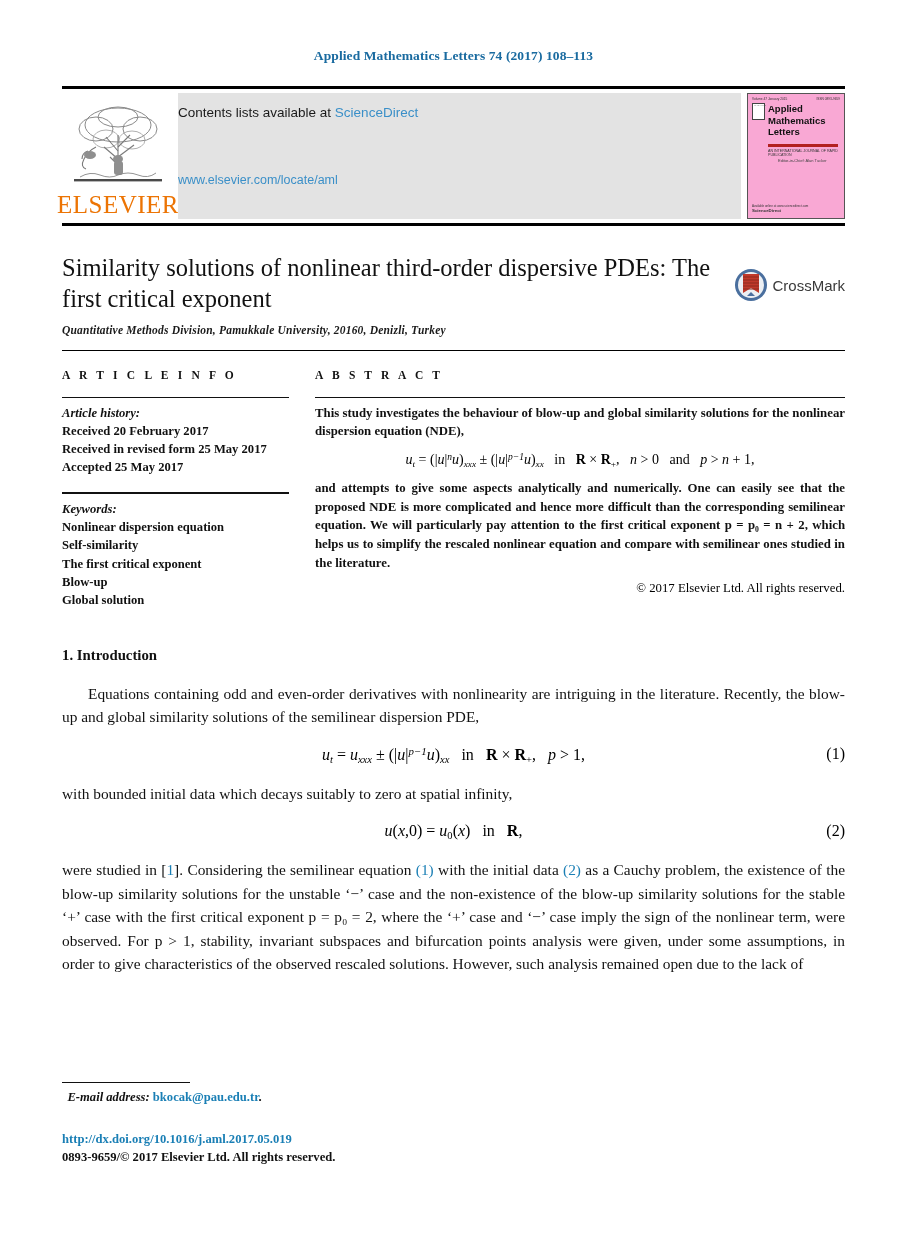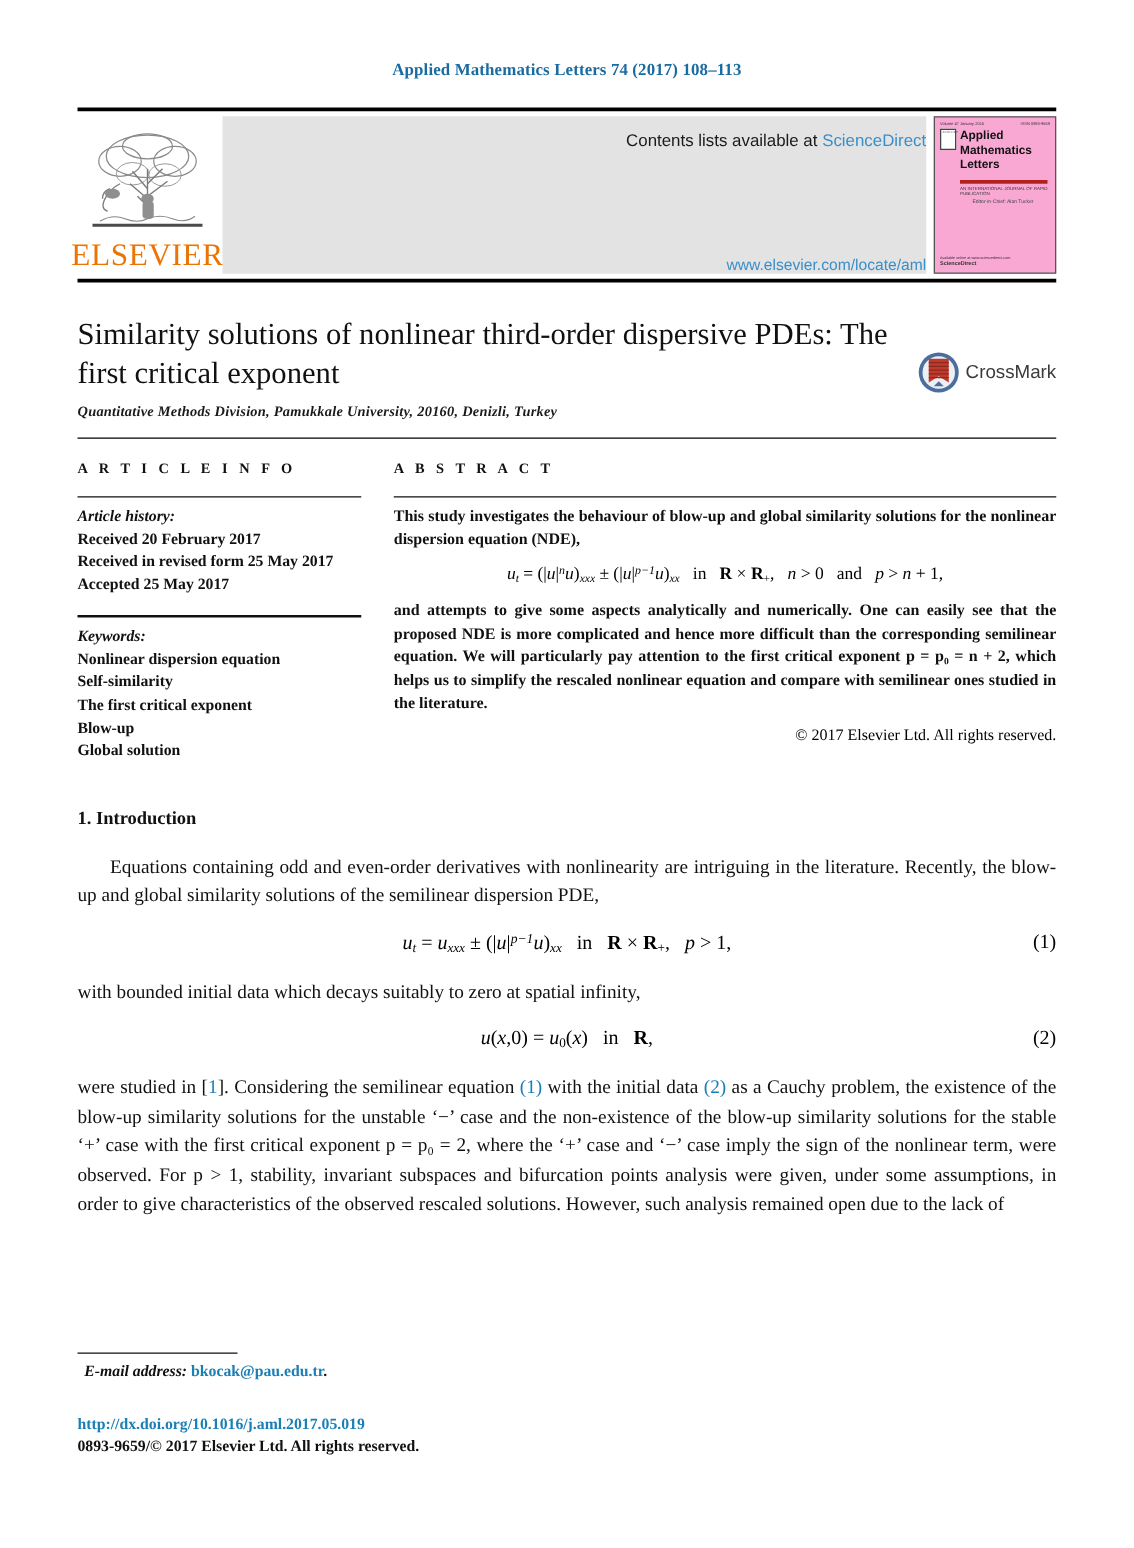--- a/index.html
+++ b/index.html
@@ -61,23 +61,23 @@
     letter-spacing: 0.5px;
     color: #ec7404;
     line-height: 1;
     margin-top: 1px;
   }
   .masthead-center {
     flex: 1 1 auto;
     background: #e3e3e3;
     display: flex;
     flex-direction: column;
-    align-items: flex-end;
+    align-items: flex-start;
     justify-content: space-between;
-    padding: 12px 0 0 0;
+    padding: 12px 0 32px 0;
     margin-left: 4px;
     margin-right: 6px;
   }
   .contents-line {
     font-family: "Liberation Sans", sans-serif;
     font-size: 13.5px;
     color: #1a1a1a;
   }
   .contents-line .sd-link {
     color: #3a8fc8;
@@ -163,21 +163,21 @@
   .cover-bottom b { font-size: 4.4px; }
   .masthead-rule {
     margin: 4px 62px 0 62px;
     border-top: 3px solid #000;
   }
 
   
   .title-block {
     margin: 26px 62px 0 62px;
     display: flex;
-    align-items: flex-end;
+    align-items: center;
   }
   .title-text {
     flex: 1 1 auto;
     padding-right: 14px;
   }
   .paper-title {
     font-family: "Liberation Serif", serif;
     font-size: 24.5px;
     line-height: 1.28;
     color: #111;

